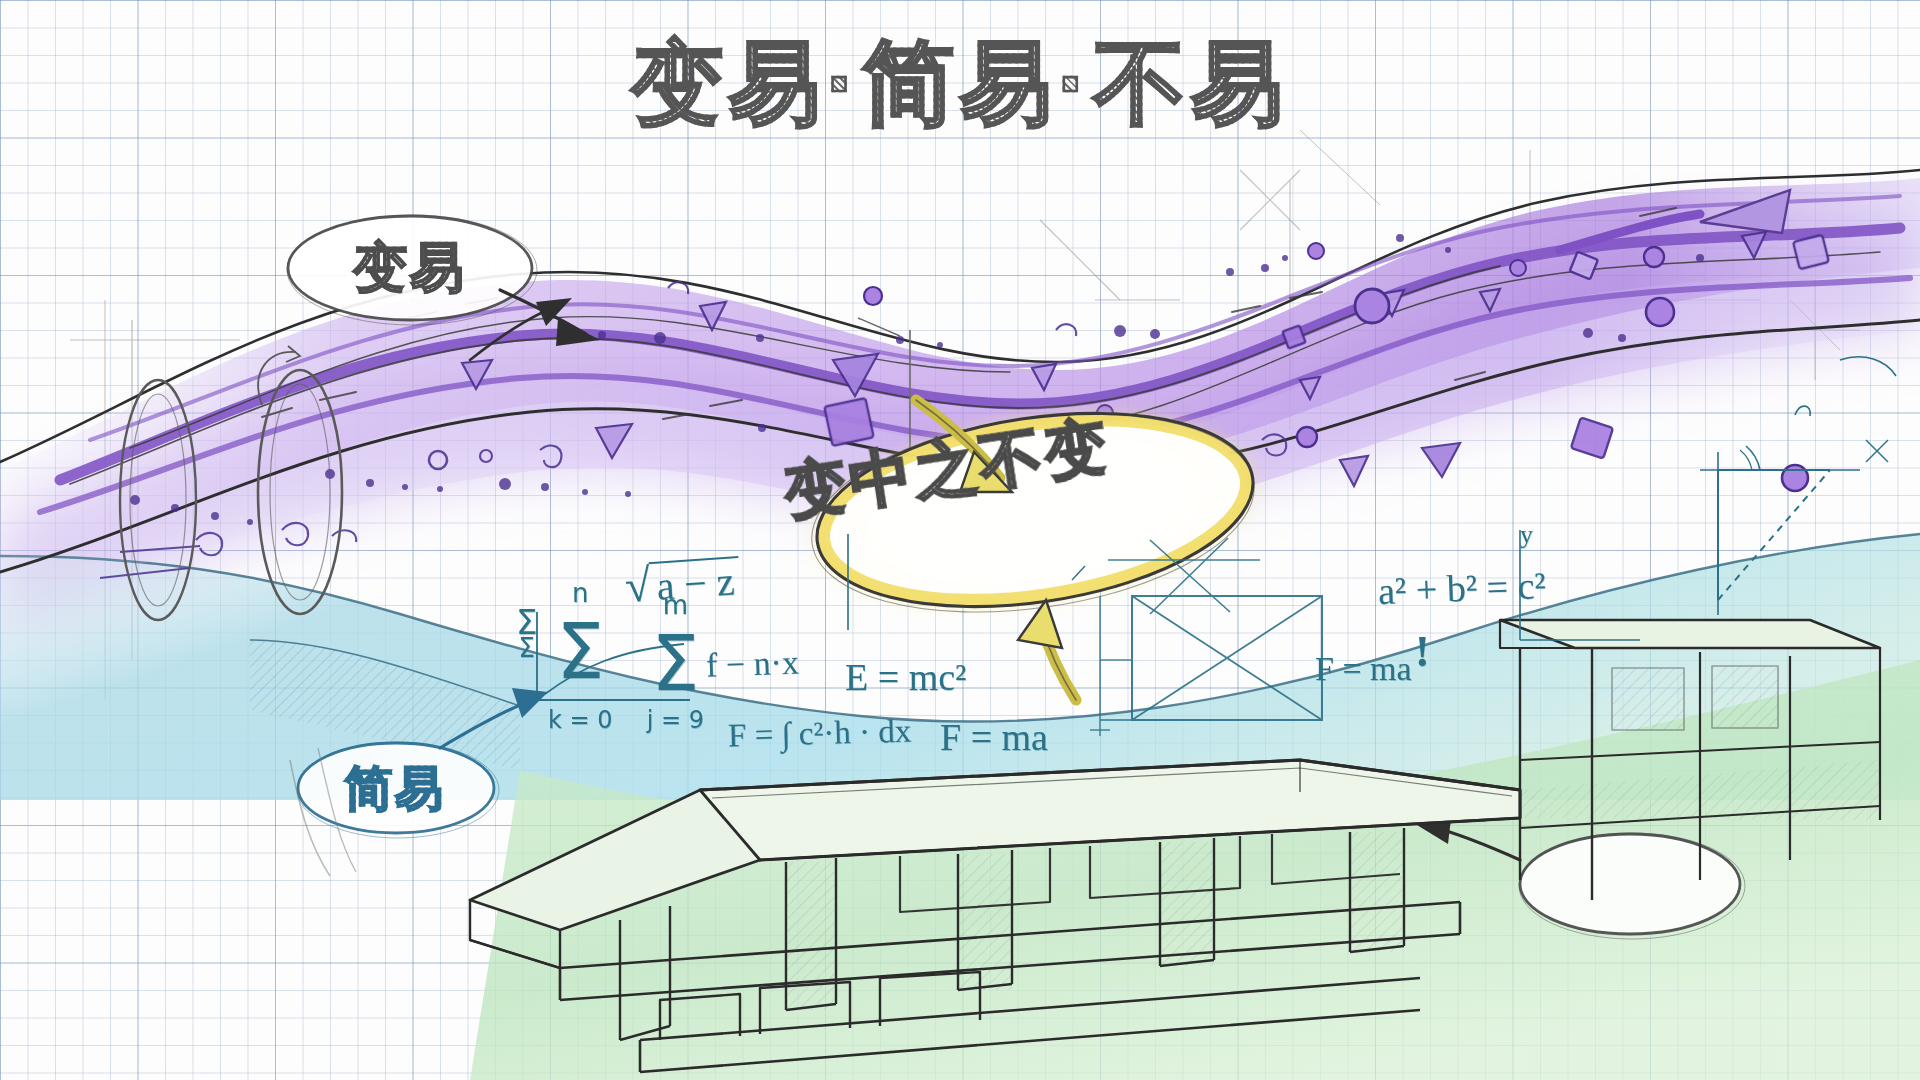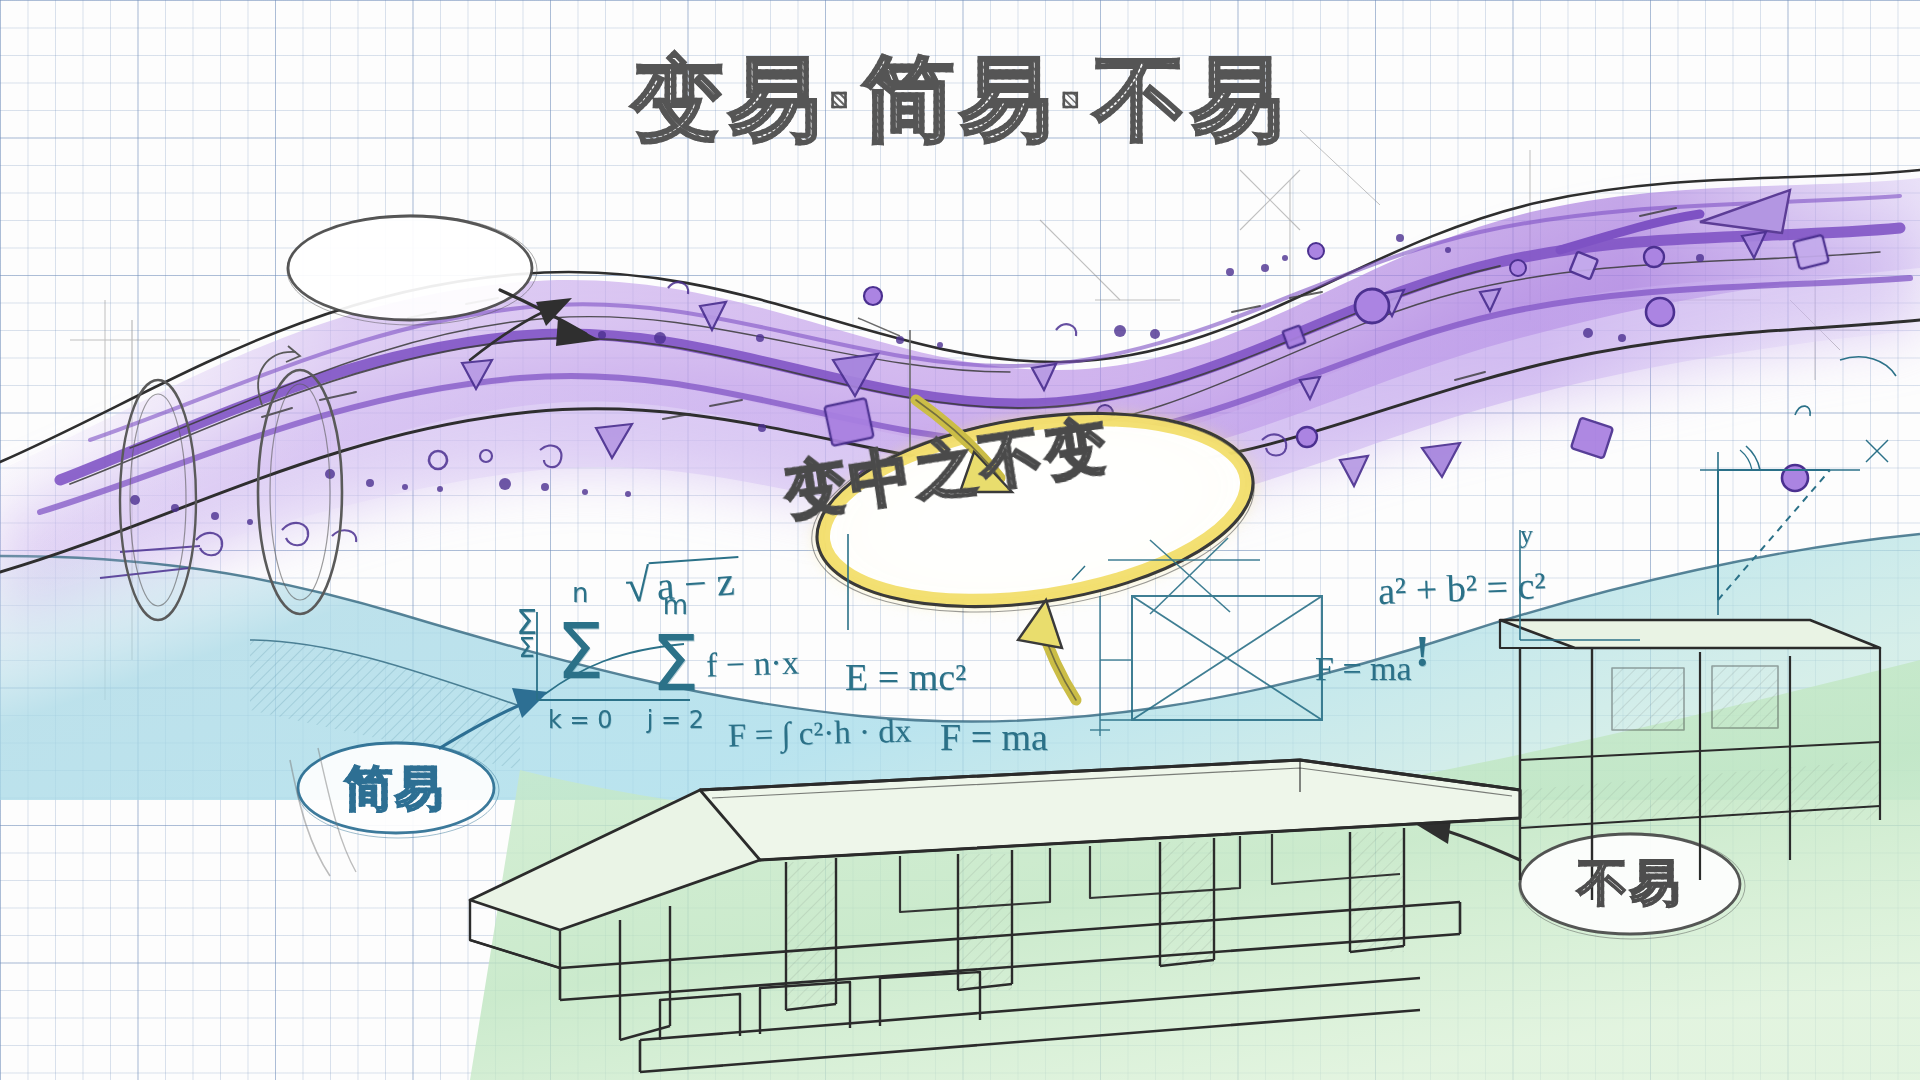--- a/index.html
+++ b/index.html
@@ -32,21 +32,21 @@
     -webkit-text-stroke:2.2px #4d4d4d;
     background-image:repeating-linear-gradient(45deg,#6a6a6a 0 2px,rgba(255,255,255,0) 2px 5px);
     -webkit-background-clip:text;
     background-clip:text;
     white-space:nowrap;
     letter-spacing:.06em;
     user-select:none;
   }
   #title{
     left:50%;transform:translateX(-50%);
-    top:38px;
+    top:22px;
     font-size:92px;
     -webkit-text-stroke:2.6px #555;
   }
   #center-label{
     left:783px;top:427px;
     font-size:62px;
     transform:rotate(-8.5deg);
     -webkit-text-stroke:2.4px #4a4a4a;
   }
 
@@ -490,46 +490,46 @@
     <g stroke="#7d7d7d" fill="none" opacity=".5">
       <path d="M290 760 C300 810 310 846 330 876" stroke-width="1.6"></path>
       <path d="M318 748 C330 800 338 840 356 872" stroke-width="1.4"></path>
     </g>
   </svg>
 
   <div id="title" class="hatch-text">变易·简易·不易</div>
 
   <div id="center-label" class="hatch-text">变中之不变</div>
 
+  <div class="callout" id="cal-bianyi">
+    <span class="ctext">变易</span>
+  </div>
   <div class="callout" id="cal-jianyi">
     <span class="ctext">简易</span>
-  </div>
-  <div class="callout" id="cal-buyi">
-    <span class="ctext">不易</span>
   </div>
 
   <div class="formula" style="left:625px;top:556px;font-size:40px;transform:rotate(-4deg);">
     <span style="font-size:46px;">√</span><span style="border-top:2px solid #2b7188;padding:0 6px;">a − z</span>
   </div>
 
   <div class="formula f-sig" style="left:516px;top:608px;font-size:34px;line-height:.85;text-align:center;">
     <div>Σ</div>
     <div style="font-size:26px;">Σ</div>
   </div>
 
   <div class="formula f-sig" style="left:548px;top:580px;font-size:76px;">
     <span style="display:inline-block;text-align:center;">
       <span class="lim" style="display:block;font-size:26px;">n</span>
       <span style="display:block;">Σ</span>
       <span class="lim" style="display:block;font-size:24px;margin-top:12px;">k = 0</span>
     </span>
     <span style="display:inline-block;text-align:center;margin-left:10px;">
       <span class="lim" style="display:block;font-size:26px;">m</span>
       <span style="display:block;">Σ</span>
-      <span class="lim" style="display:block;font-size:24px;">j = 2</span>
+      <span class="lim" style="display:block;font-size:24px;">j = 9</span>
     </span>
   </div>
 
   <div class="formula" style="left:706px;top:645px;font-size:34px;transform:rotate(-2deg);">f − n·x</div>
 
   <div class="formula" style="left:845px;top:655px;font-size:38px;">E = mc²</div>
 
   <div class="formula" style="left:728px;top:715px;font-size:33px;transform:rotate(-1.5deg);">F = ∫ c²·h · dx</div>
 
   <div class="formula" style="left:940px;top:715px;font-size:38px;">F = ma</div>

